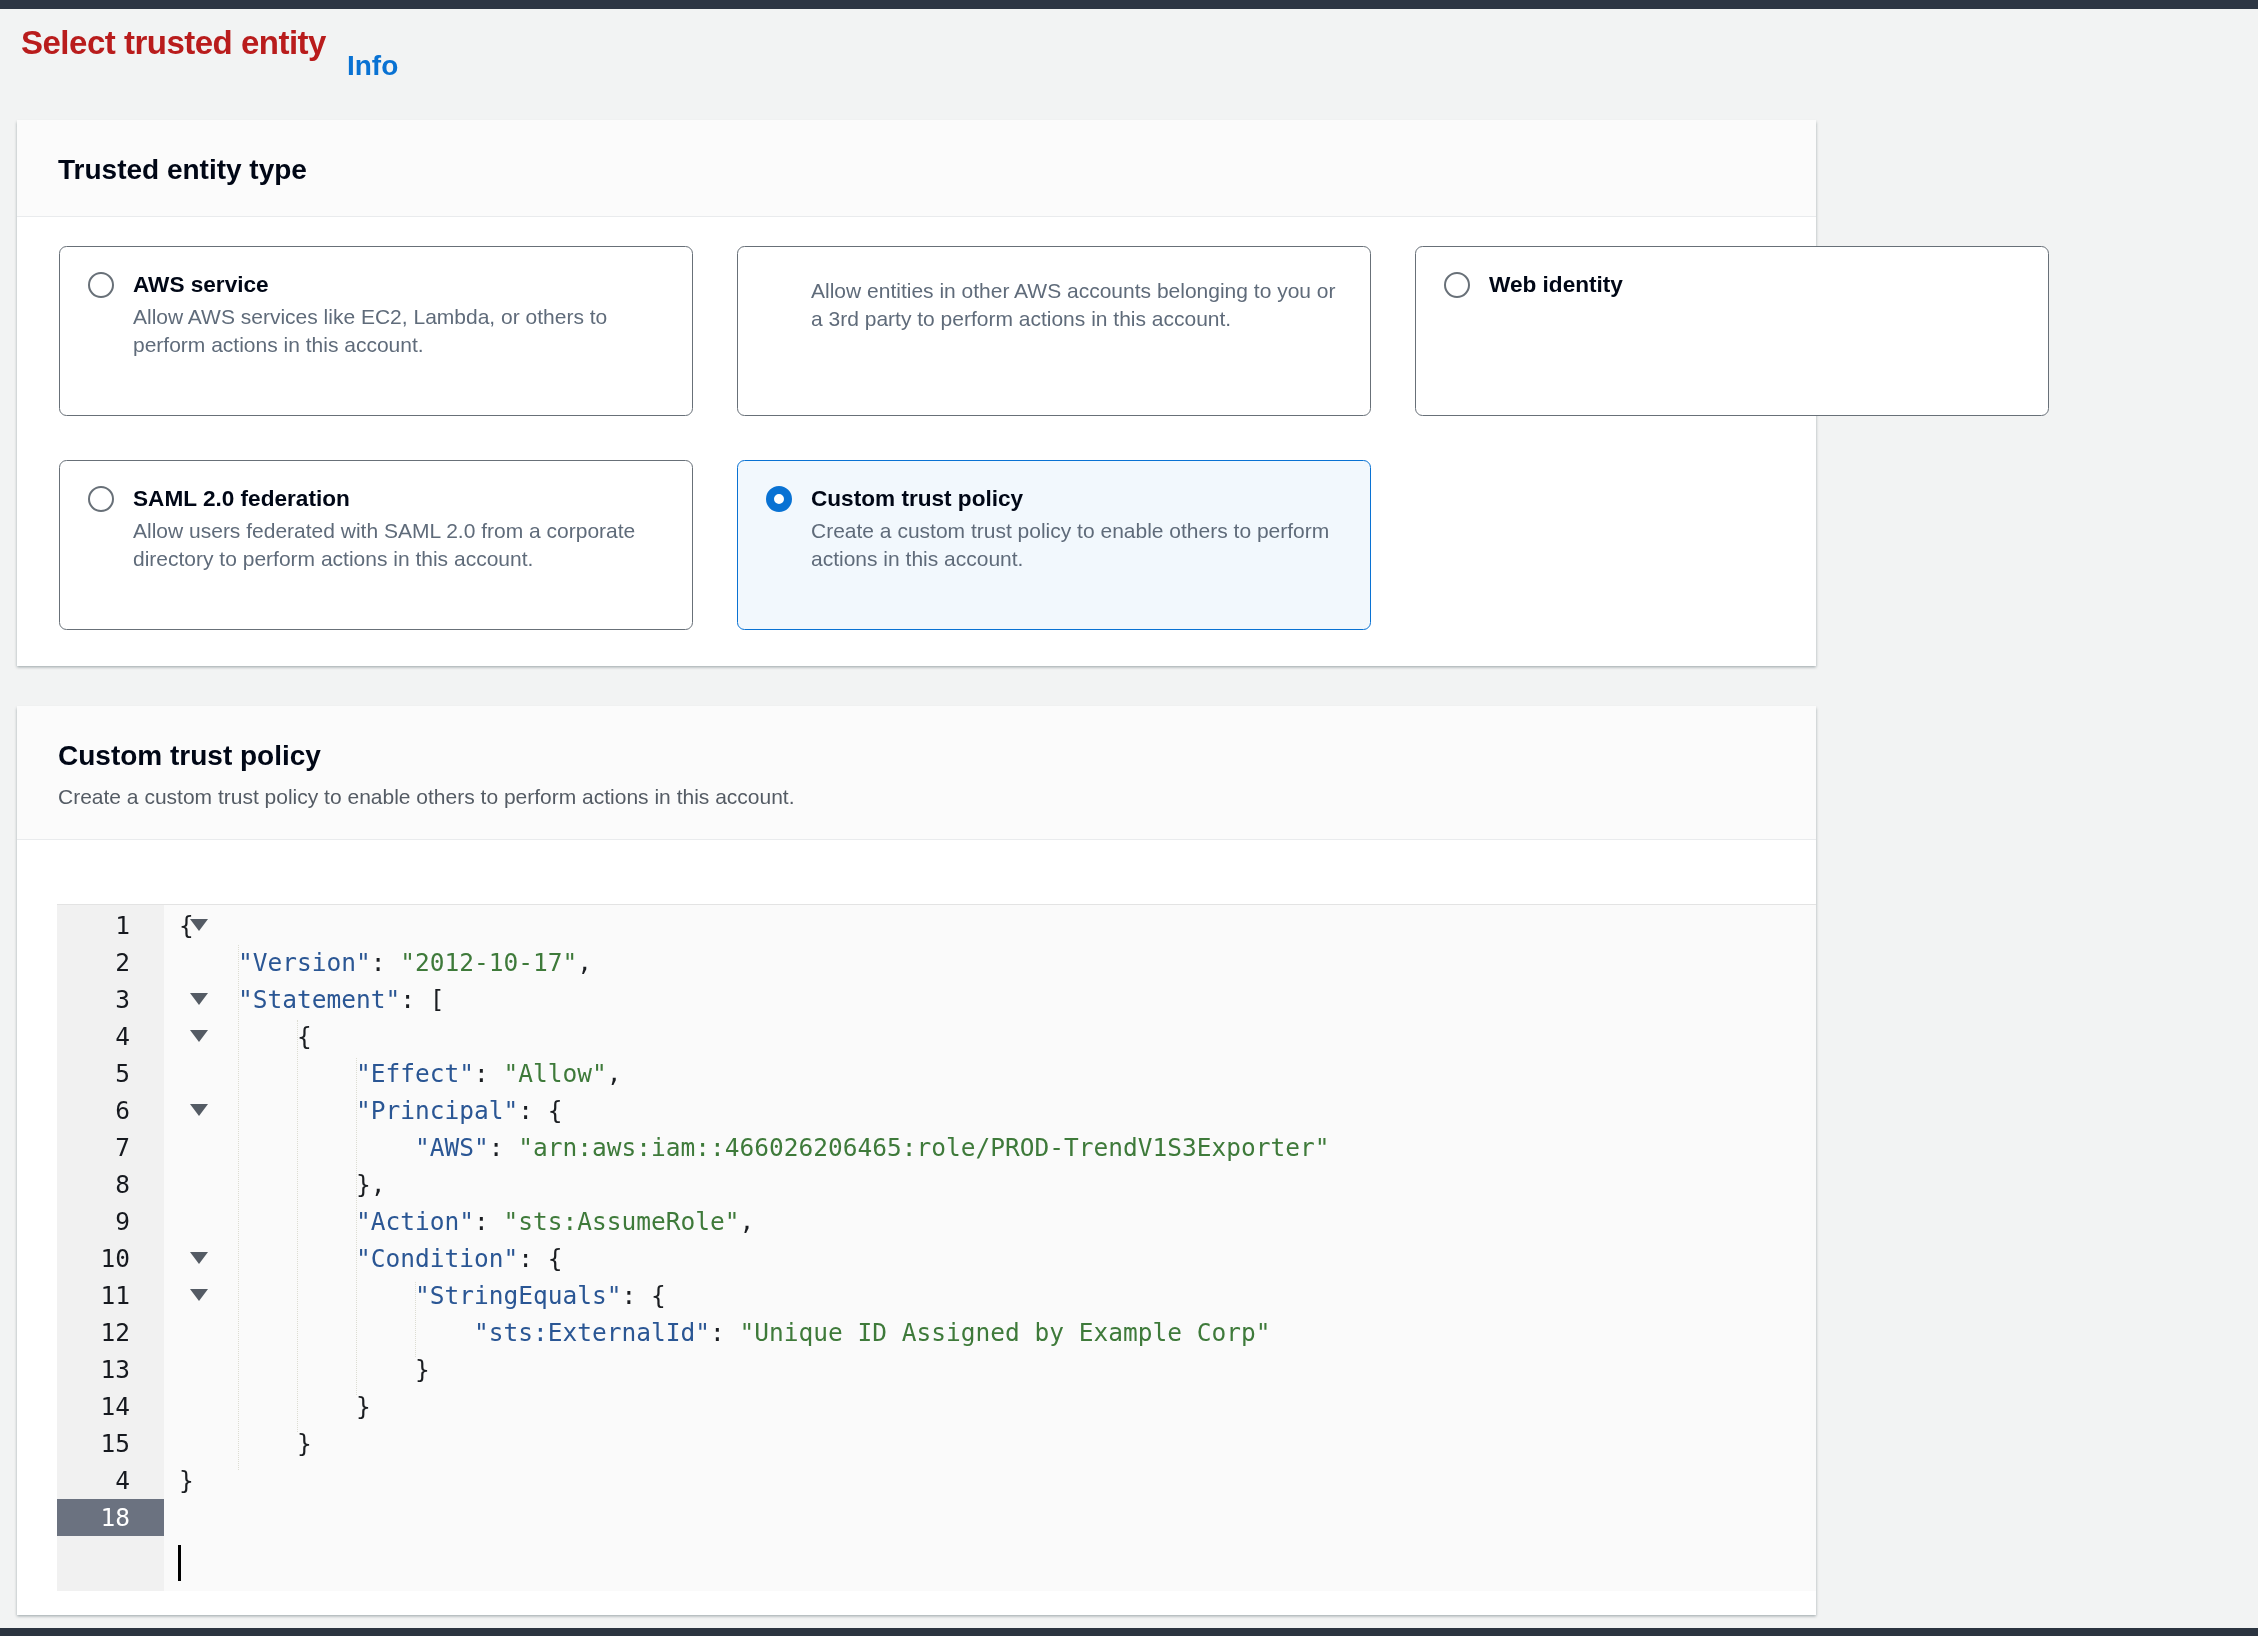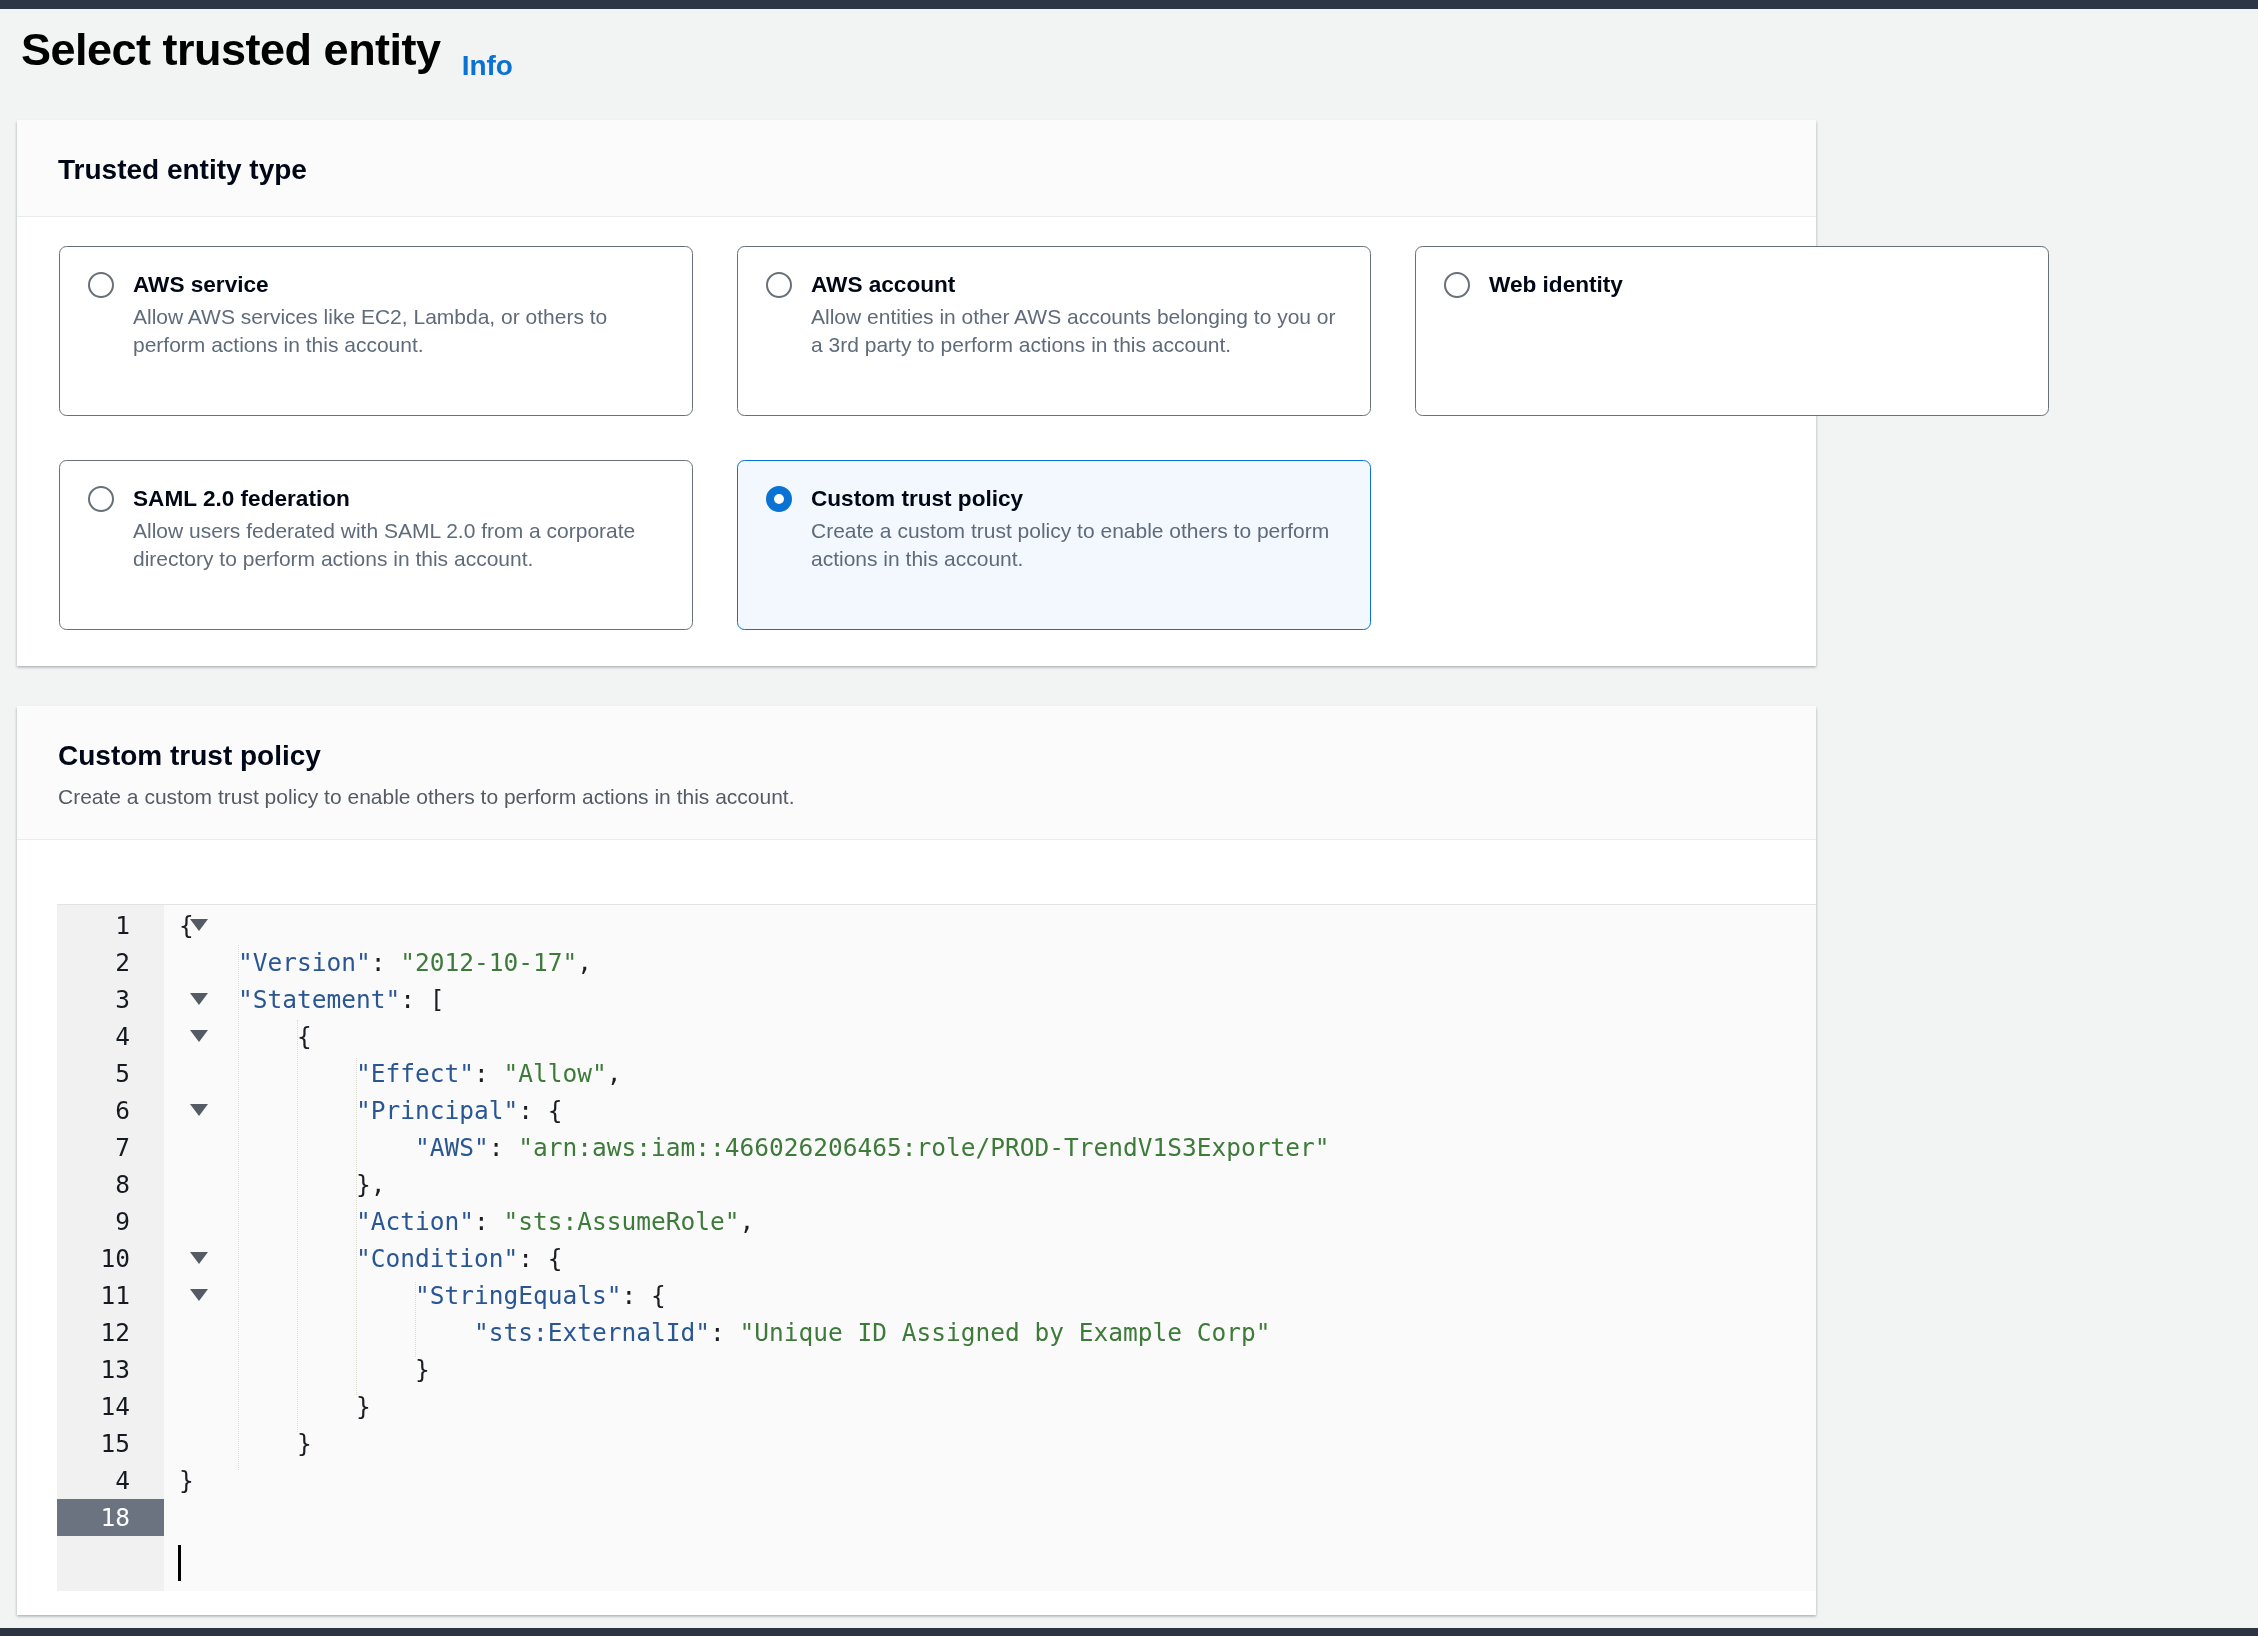--- a/index.html
+++ b/index.html
@@ -19,21 +19,21 @@
     position:absolute; bottom:0; left:0; width:2258px; height:9.4px;
     background:#2b3440; z-index:50;
   }
   .page { position:absolute; top:9.4px; left:0; width:2258px; }
 
   
   .page-header {
     display:flex; align-items:flex-start; padding:15px 0 0 21px; height:111px;
   }
   .page-header h1 {
-    font-size:45px; font-weight:700; color:#000000; letter-spacing:-0.5px;
+    font-size:33px; font-weight:700; color:#b91c1c; letter-spacing:-0.5px;
   }
   .info-link {
     font-size:28px; font-weight:700; color:#0972d3; margin-left:21px; margin-top:26px;
     text-decoration:none; cursor:pointer;
   }
 
   
   .card {
     position:relative; margin-left:17px; width:1799px; background:#ffffff;
     box-shadow:0 1.9px 2.8px rgba(0,28,36,0.35);
@@ -123,24 +123,20 @@
     <div class="card-body">
       <div class="tiles" id="tiles">
           <div class="tile">
             <div class="tile-top">
               <span class="radio"></span>
               <span class="tile-label">AWS service</span>
             </div>
             <span class="tile-desc">Allow AWS services like EC2, Lambda, or others to perform actions in this account.</span>
           </div>
           <div class="tile">
-            <div class="tile-top">
-              <span class="radio"></span>
-              <span class="tile-label">AWS account</span>
-            </div>
             <span class="tile-desc">Allow entities in other AWS accounts belonging to you or a 3rd party to perform actions in this account.</span>
           </div>
           <div class="tile">
             <div class="tile-top">
               <span class="radio"></span>
               <span class="tile-label">Web identity</span>
             </div>
           </div>
           <div class="tile">
             <div class="tile-top">

